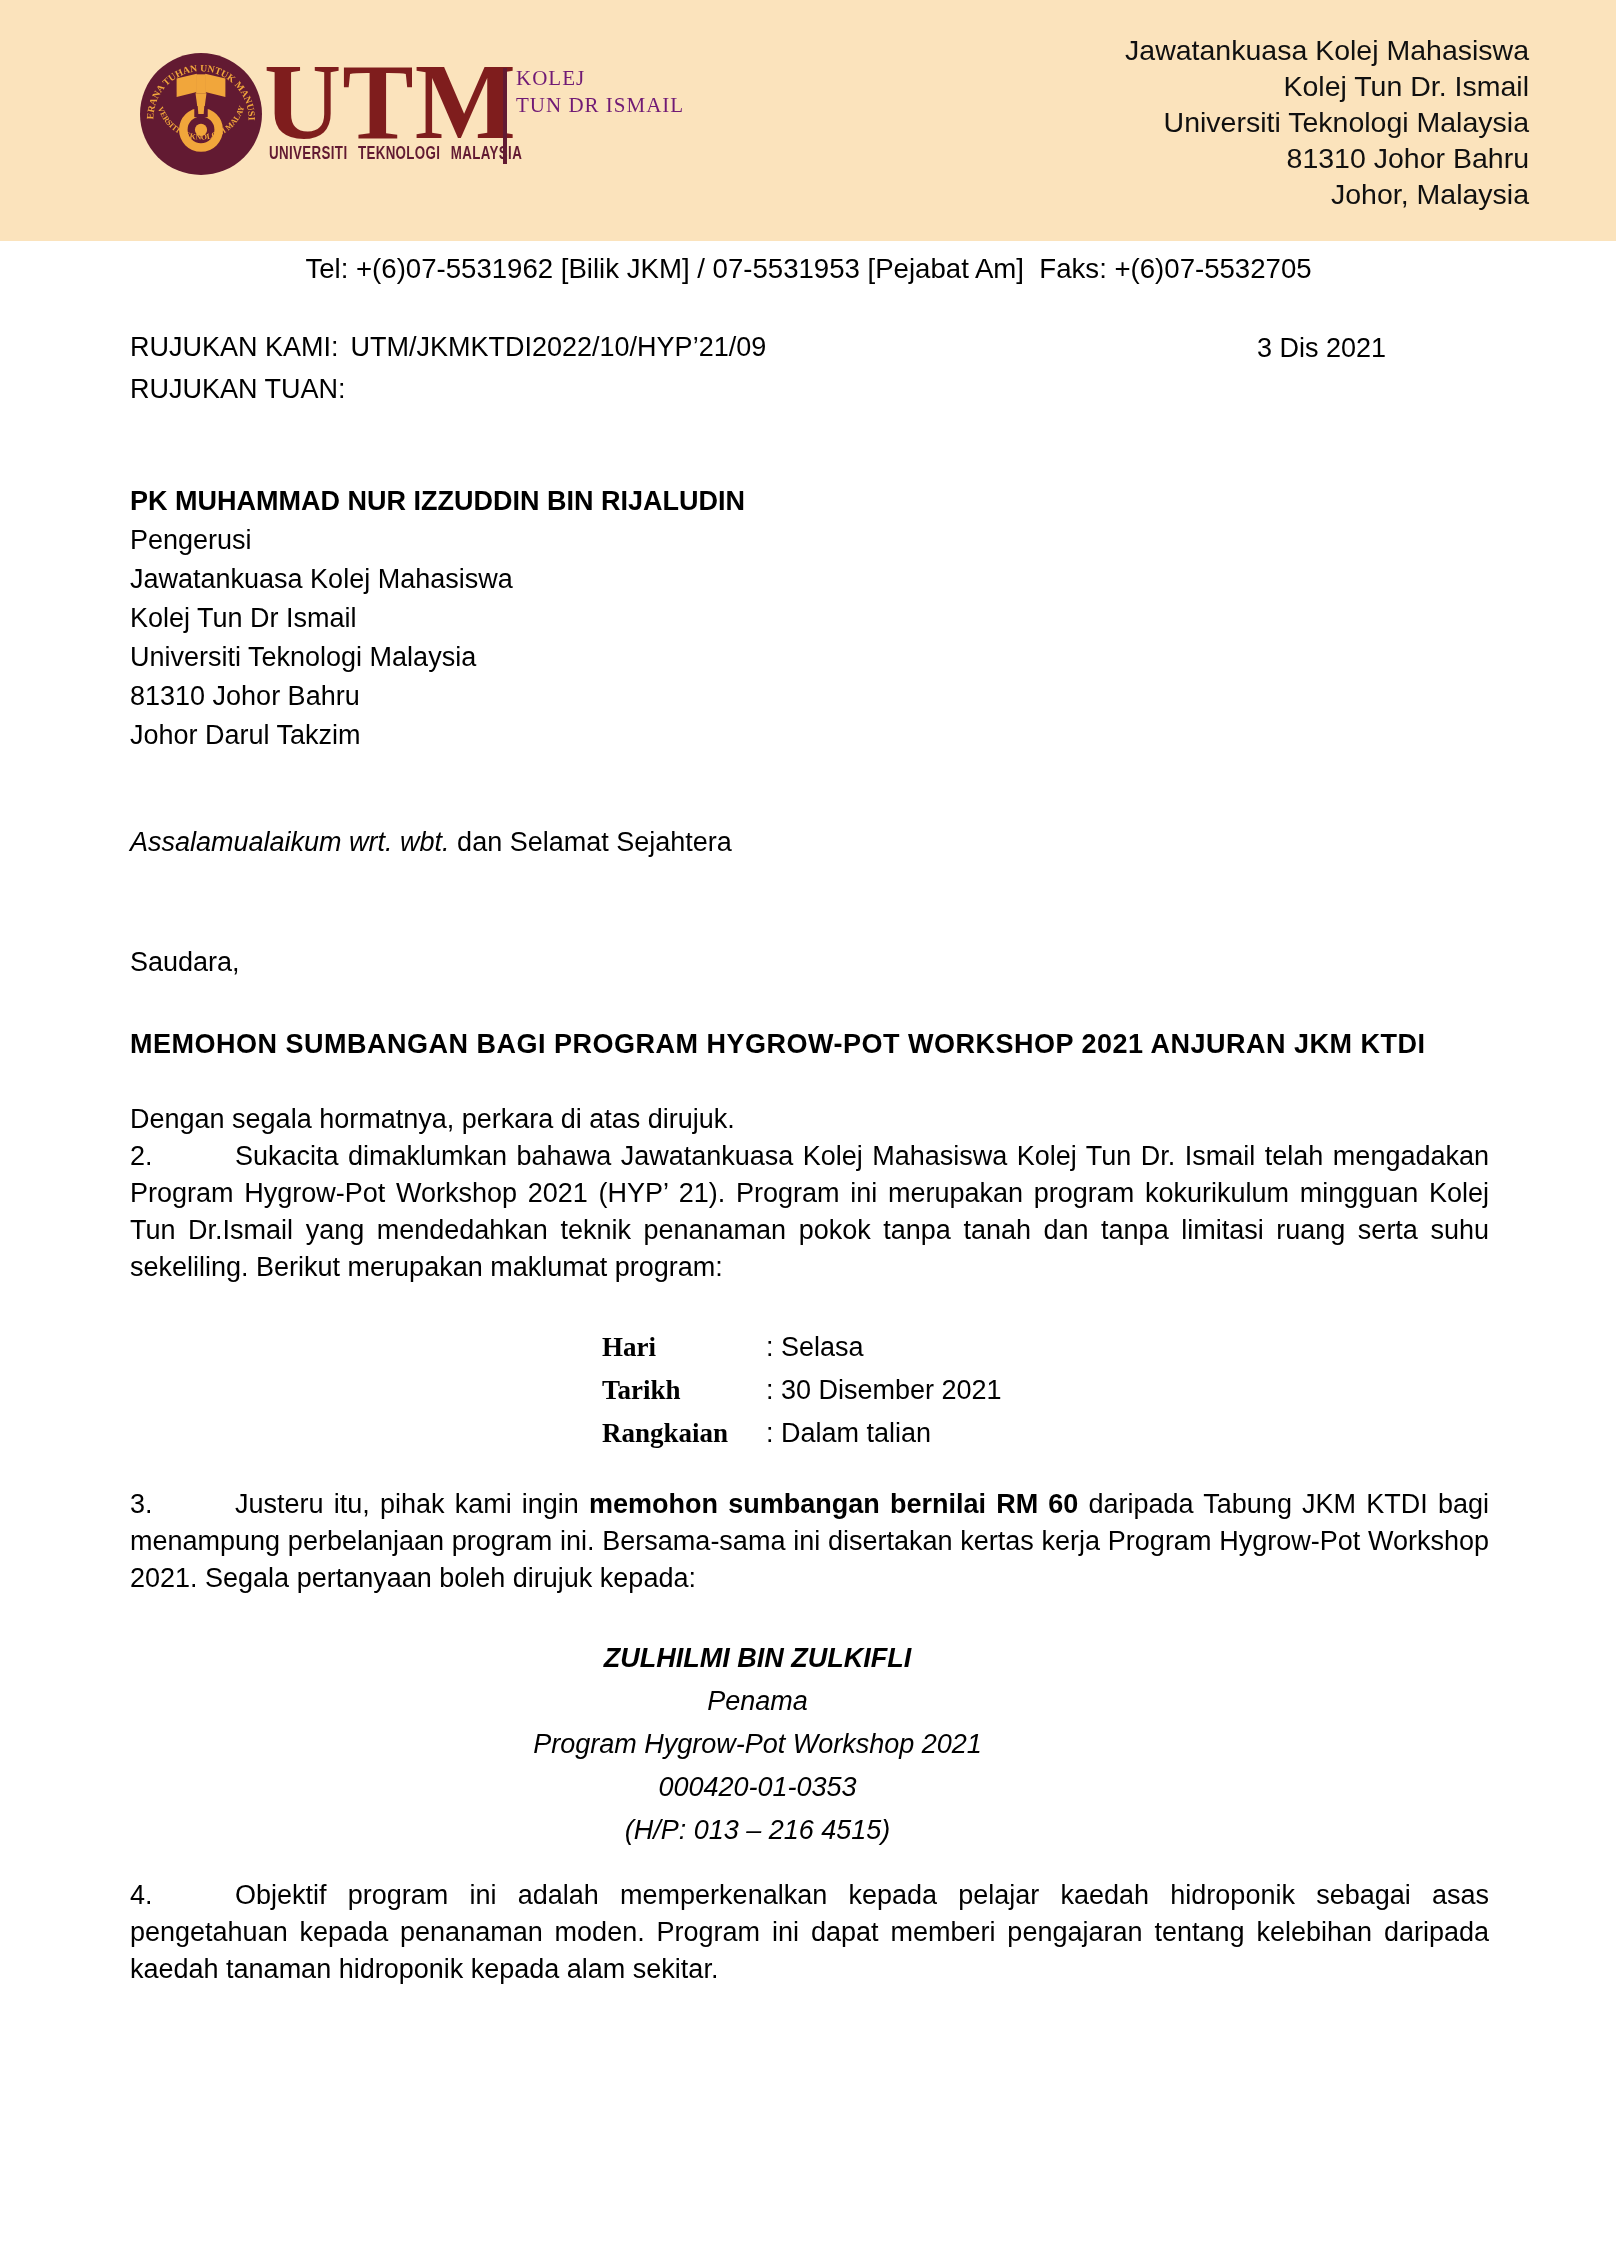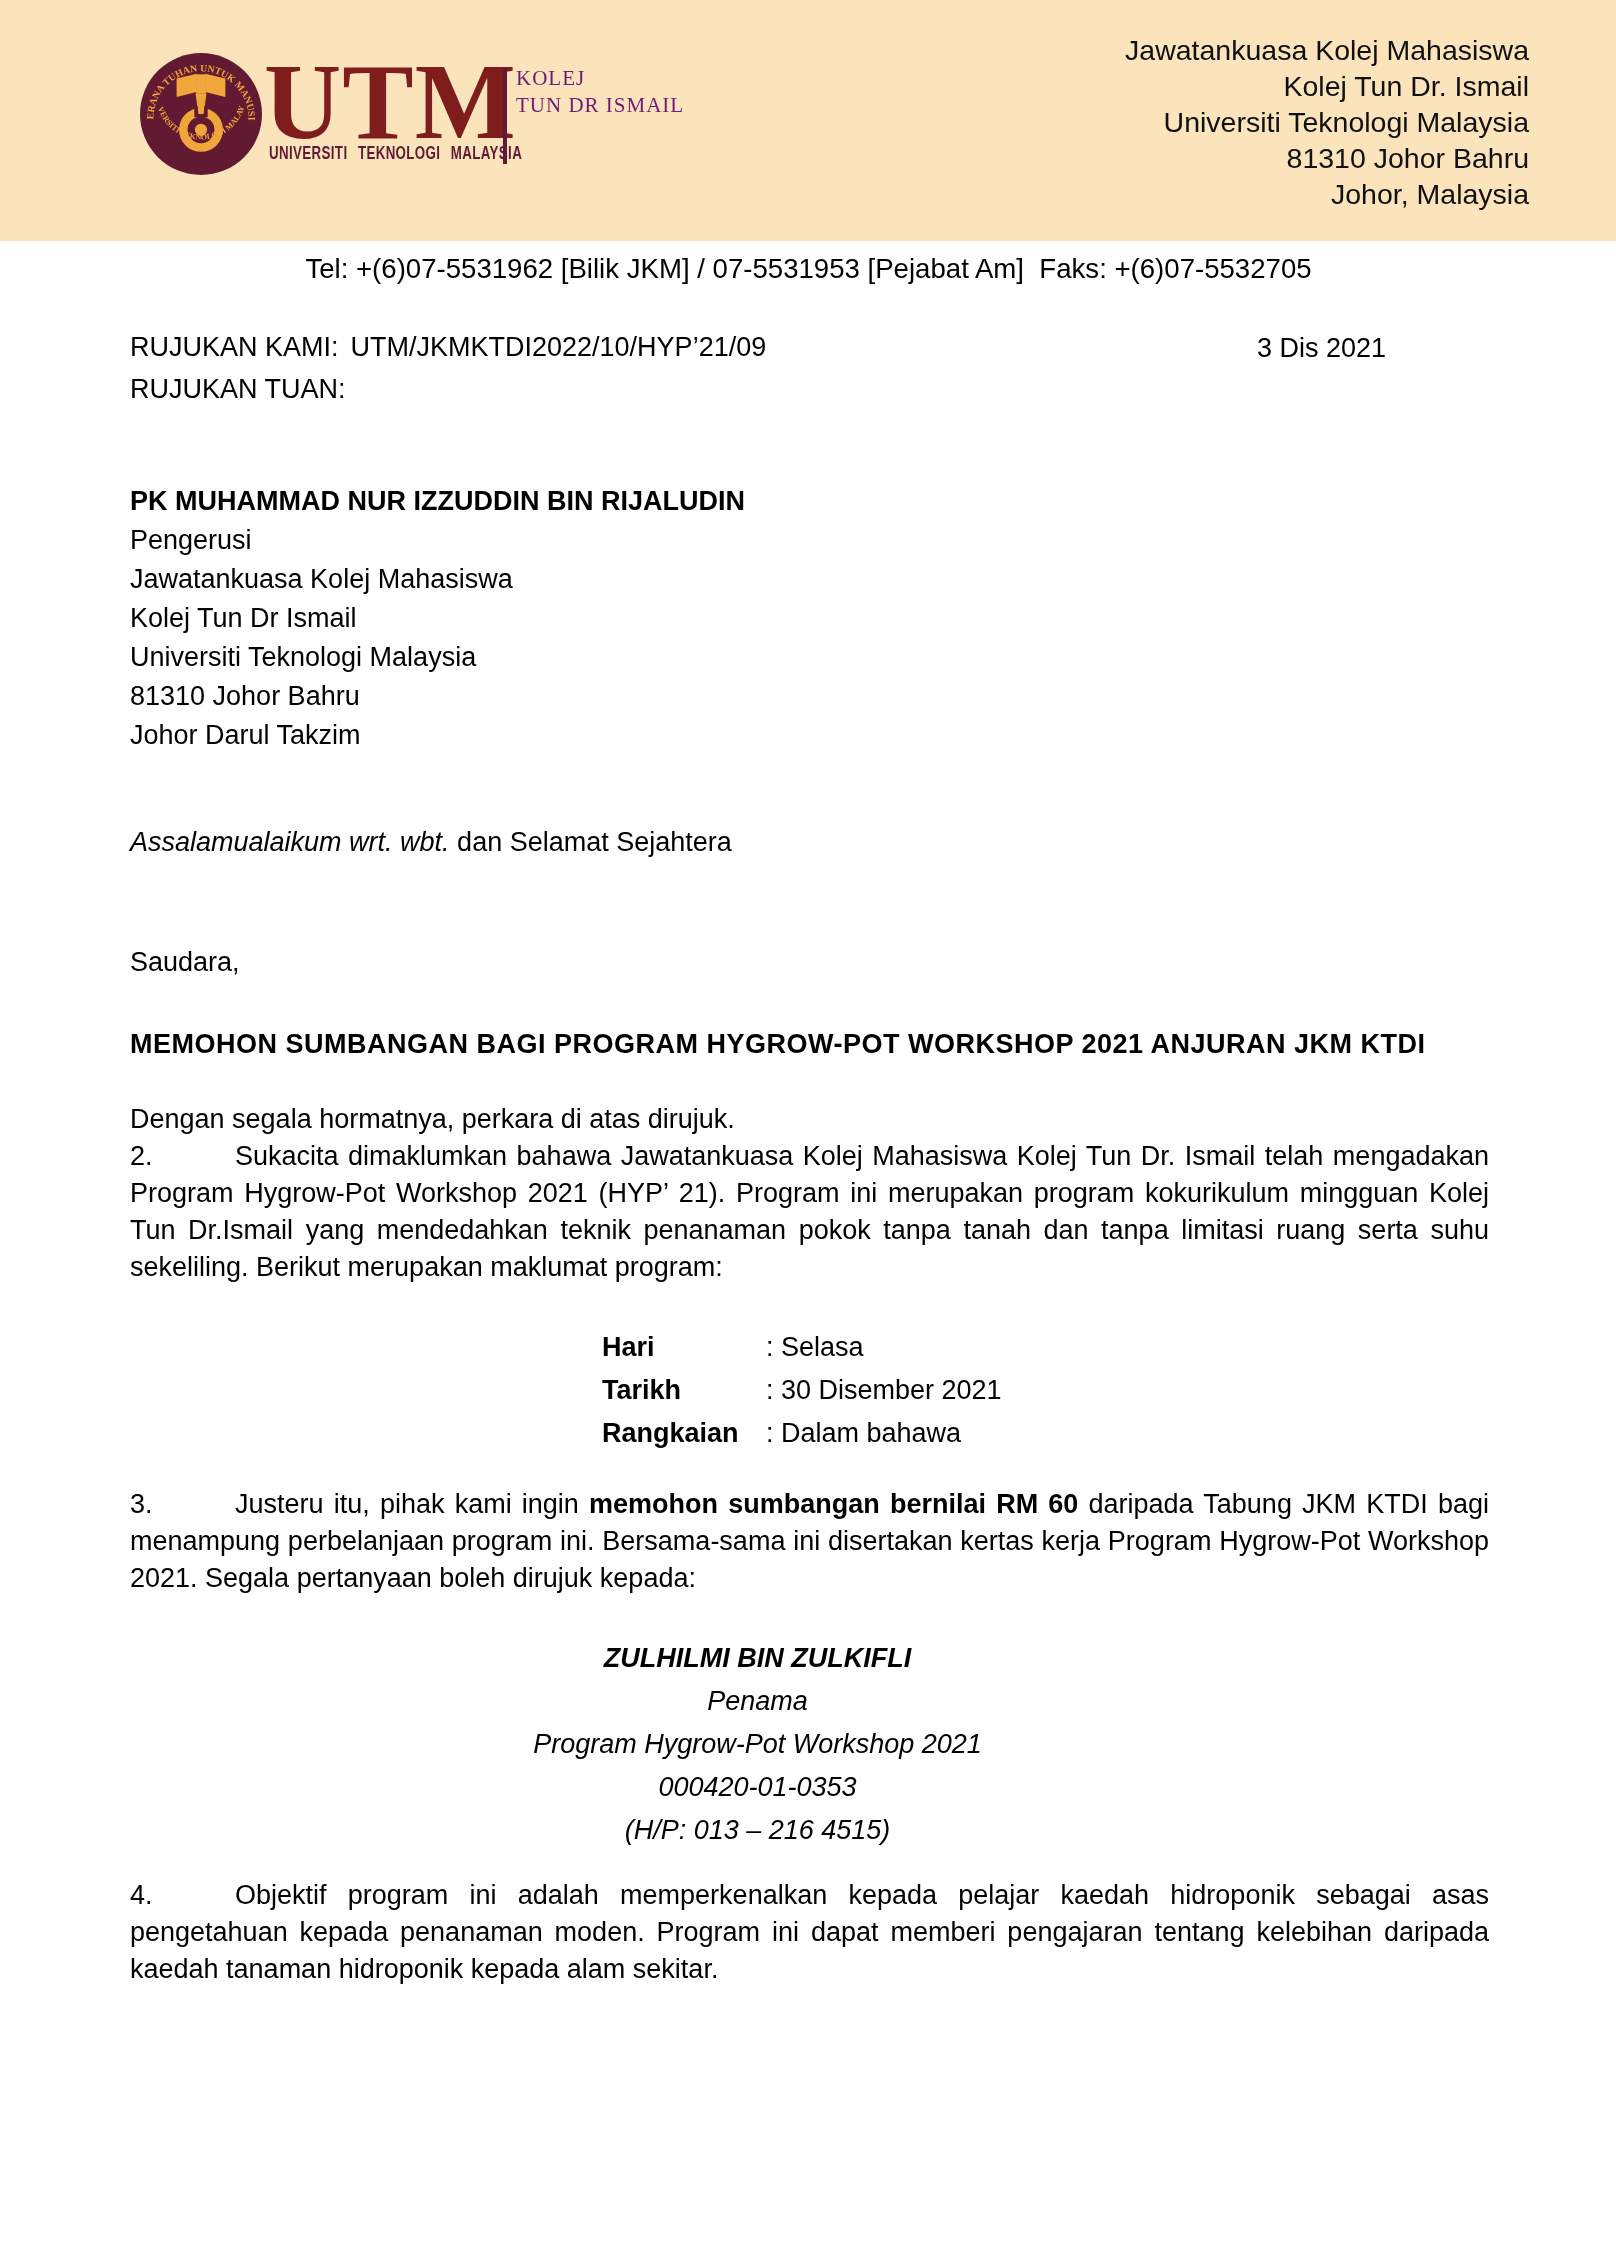--- a/index.html
+++ b/index.html
@@ -37,21 +37,21 @@
   .ref-date { position:absolute; left:1127px; top:1px; }
   .refline2 { line-height:42px; }
   .recipient { margin-top:72px; line-height:39px; }
   .salutation { margin-top:68px; line-height:38px; }
   .addressee { margin-top:82px; line-height:38px; }
   .subject { margin-top:44px; line-height:38px; font-weight:bold; letter-spacing:0.5px; white-space:nowrap; }
   .opening { margin-top:37px; line-height:38px; }
   .para { line-height:37px; text-align:justify; }
   .para .pnum { display:inline-block; width:105px; }
   .details { margin-top:40px; margin-left:472px; line-height:43px; }
-  .dlabel { display:inline-block; width:164px; font-weight:bold; }
+  .dlabel { display:inline-block; width:164px; font-weight:bold;font-family:Liberation Serif, serif; }
   .p3 { margin-top:31px; }
   .contactblock { margin-top:40px; width:1255px; text-align:center; font-style:italic; line-height:43px; }
   .p4 { margin-top:25px; }
   .bold { font-weight:bold; }
   .i { font-style:italic; }
 </style>
 </head>
 <body>
 
 <div class="page">
@@ -139,21 +139,21 @@
     </p>
 
     <div class="details">
       <div>
         <span class="dlabel">Hari</span><span>: Selasa</span>
       </div>
       <div>
         <span class="dlabel">Tarikh</span><span>: 30 Disember 2021</span>
       </div>
       <div>
-        <span class="dlabel">Rangkaian</span><span>: Dalam bahawa</span>
+        <span class="dlabel">Rangkaian</span><span>: Dalam talian</span>
       </div>
     </div>
 
     <p class="para p3">
       <span class="pnum">3.</span><span>Justeru itu, pihak kami ingin </span><span class="bold">memohon sumbangan bernilai RM 60</span><span> daripada Tabung JKM KTDI bagi menampung perbelanjaan program ini. Bersama-sama ini disertakan kertas kerja Program Hygrow-Pot Workshop 2021. Segala pertanyaan boleh dirujuk kepada:</span>
     </p>
 
     <div class="contactblock">
       <div class="bold">ZULHILMI BIN ZULKIFLI</div>
       <div>Penama</div>

